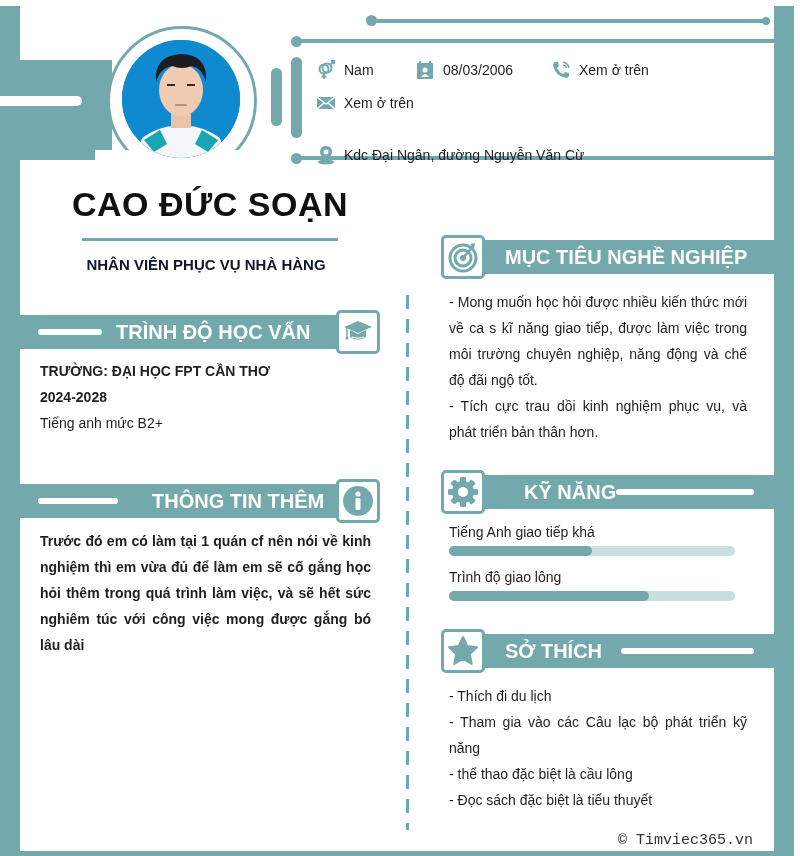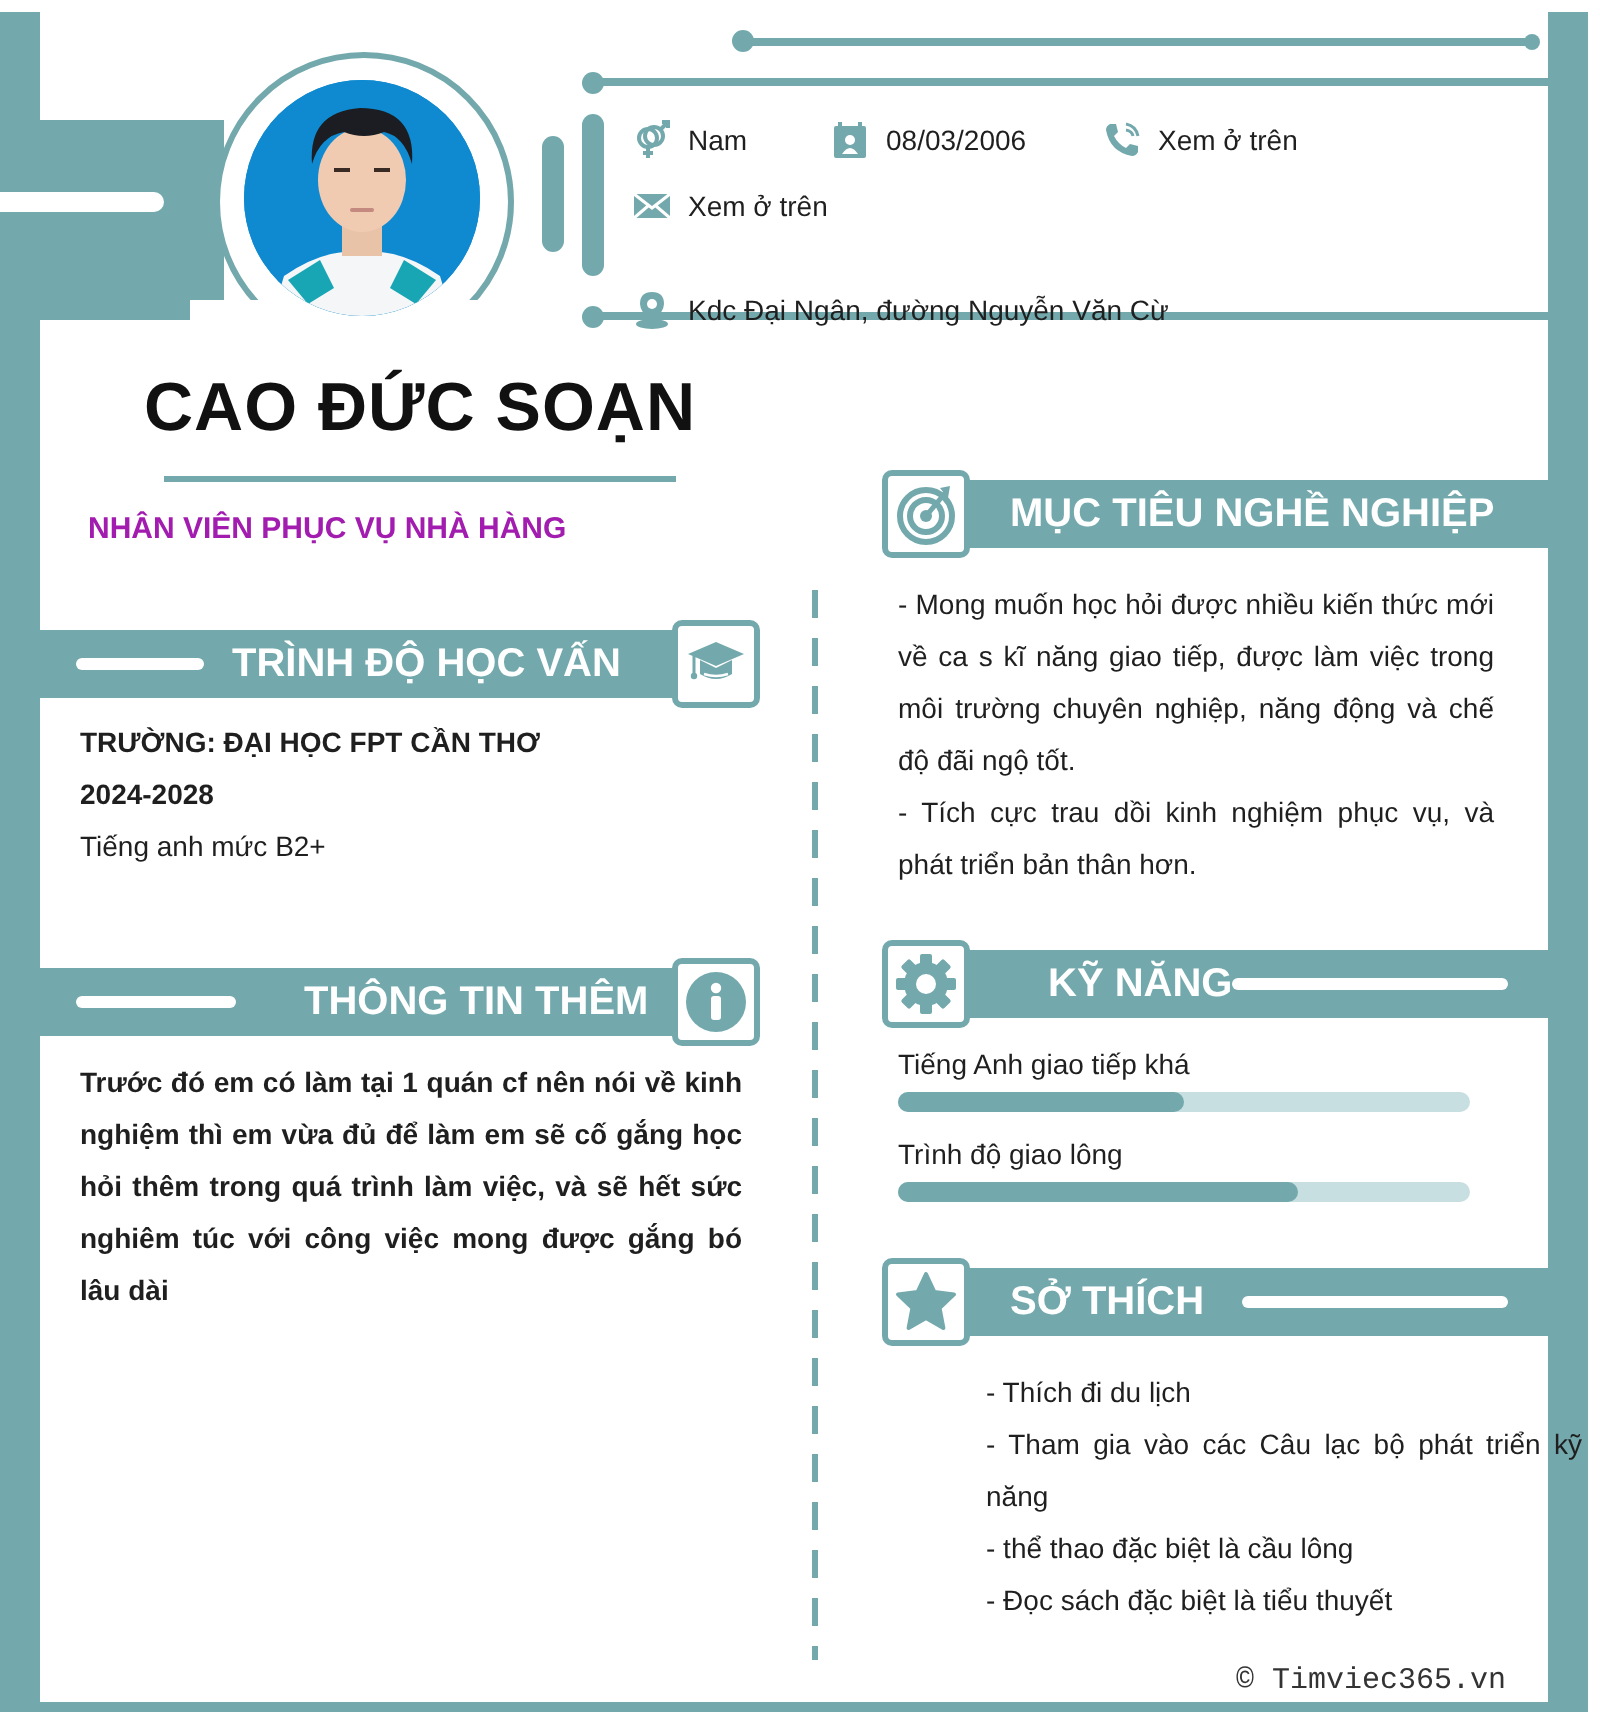--- a/index.html
+++ b/index.html
@@ -26,21 +26,21 @@
   #pill-long { left: 291px; top: 57px; width: 11px; height: 81px; border-radius: 6px; }
 
   .hline { height: 4px; background: #73a9ad; }
   .dot { width: 11px; height: 11px; border-radius: 50%; background: #73a9ad; }
 
   .contact { display: flex; align-items: center; font-size: 14px; color: #1f1f1f; }
   .contact .ic { width: 20px; height: 20px; margin-right: 8px; display: flex; align-items: center; justify-content: center; }
 
   #name { left: 60px; top: 185px; width: 300px; text-align: center; font-size: 34px; font-weight: 700; letter-spacing: 0.5px; color: #111; }
   #name-rule { left: 82px; top: 238px; width: 256px; height: 3px; background: #73a9ad; }
-  #title { left: 44px; top: 256px; width: 300px; text-align: left; font-size: 15px; font-weight: 700; color: #a21caf; }
+  #title { left: 56px; top: 256px; width: 300px; text-align: center; font-size: 15px; font-weight: 700; color: #0f172a; }
 
   
   .band { height: 34px; background: #73a9ad; }
   .band-title { color: #fff; font-weight: 700; font-size: 20px; line-height: 34px; white-space: nowrap; }
   .band-line { height: 6px; background: #fff; border-radius: 3px; }
   .ibox { width: 44px; height: 44px; border: 3px solid #73a9ad; border-radius: 5px; background: #fff; display: flex; align-items: center; justify-content: center; }
 
   .body-text { font-size: 14px; line-height: 26px; color: #1f1f1f; }
   .justify { text-align: justify; }
 
@@ -229,20 +229,20 @@
 
 <div class="abs band" style="left:470px;top:634px;width:304px;"></div>
 <div class="abs ibox" style="left:441px;top:629px;">
   <svg width="32" height="32" viewBox="0 0 32 32">
       <path d="M16 2 L20.2 11 L30 12.2 L22.8 19 L24.7 29 L16 24 L7.3 29 L9.2 19 L2 12.2 L11.8 11 Z" fill="#73a9ad" stroke="#73a9ad" stroke-width="2" stroke-linejoin="round"></path>
     </svg>
 </div>
 <div class="abs band-title" style="left:505px;top:634px;">SỞ THÍCH</div>
 <div class="abs band-line" style="left:621px;top:648px;width:133px;"></div>
 
-<div class="abs body-text justify" style="left:449px;top:683px;width:298px;margin-left:44px;">
+<div class="abs body-text justify" style="left:449px;top:683px;width:298px;">
   <div>- Thích đi du lịch</div>
   <div>- Tham gia vào các Câu lạc bộ phát triển kỹ năng</div>
   <div>- thể thao đặc biệt là cầu lông</div>
   <div>- Đọc sách đặc biệt là tiểu thuyết</div>
 </div>
 
 <div class="abs" id="footer">© Timviec365.vn</div>
 
 </body></html>

